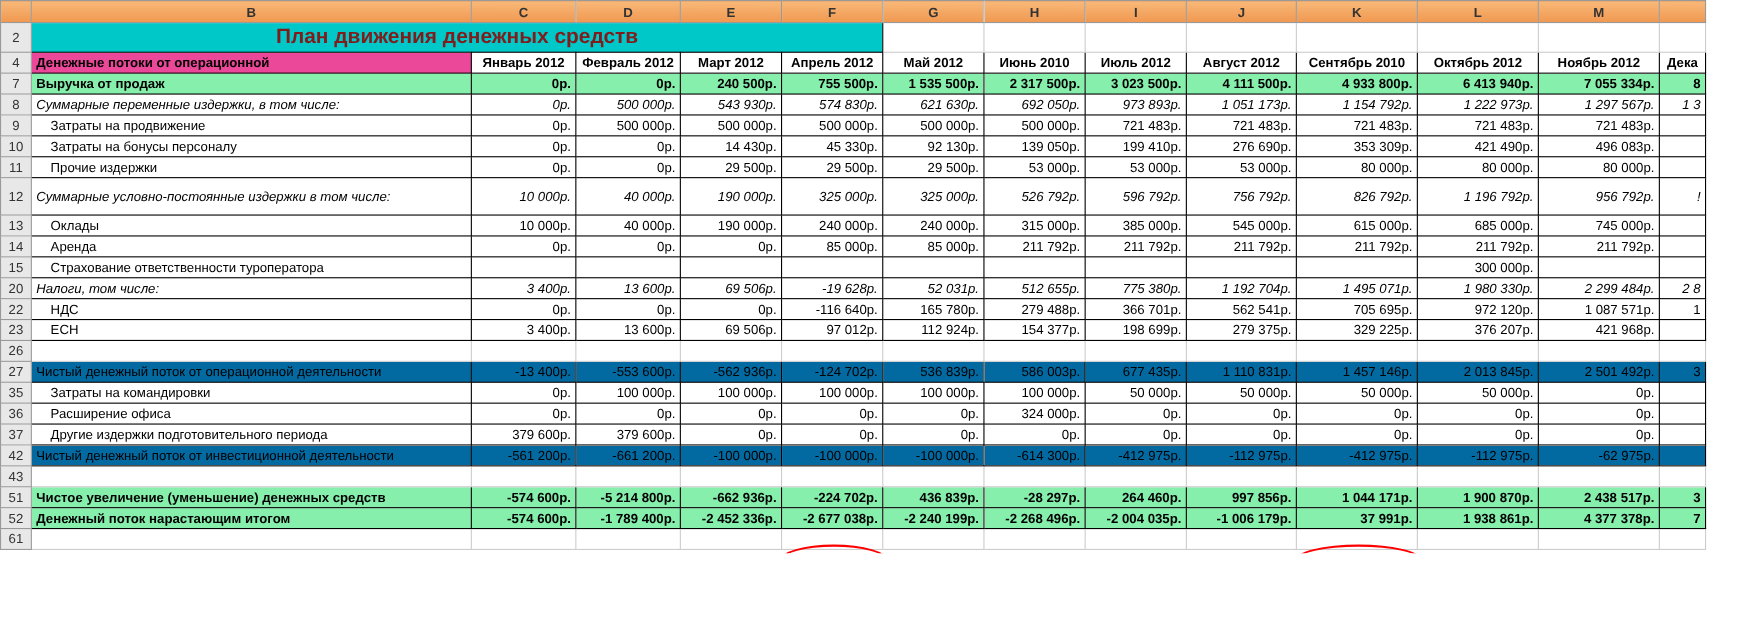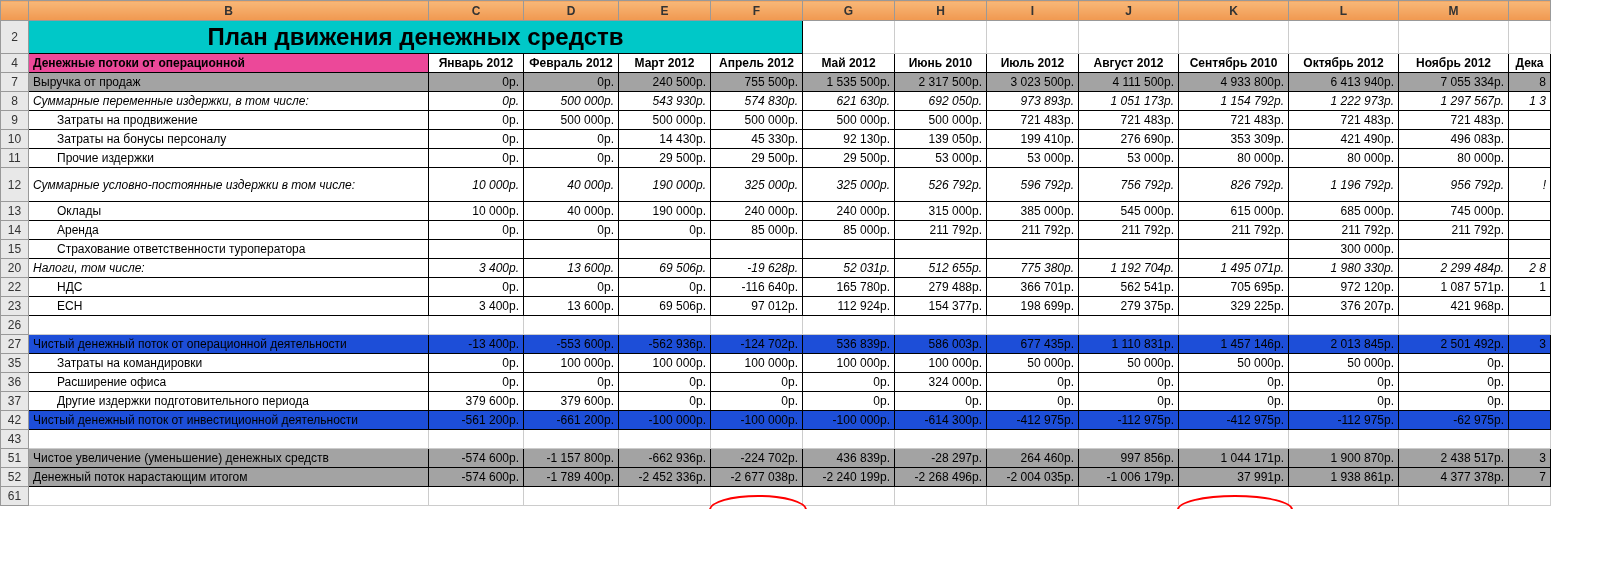--- a/index.html
+++ b/index.html
@@ -1,27 +1,27 @@
 <!DOCTYPE html>
 <html><head>
 <meta charset="utf-8">
 <style>
 html,body{margin:0;padding:0;font-family:Arial,Helvetica,sans-serif;font-size:12px;background:#fff}
 table{border-collapse:collapse;table-layout:fixed}
 th,td{border:1px solid #000;padding:2px 4px;overflow:hidden;white-space:nowrap;height:18px;box-sizing:border-box}
 .rowhdr{width:28px;background:#e8e8e8;text-align:center;border:1px solid #999;color:#333;font-weight:normal}
 .colhdr{background:linear-gradient(#f8b878,#f09850);text-align:center;color:#333;border:1px solid #999;height:20px}
-.title-cell{background:#00c8c8;color:#000000;font-weight:bold;font-size:24px;text-align:center}
+.title-cell{background:#00c8c8;color:#7f1d1d;font-weight:bold;font-size:19px;text-align:center}
 .section{background:#ec4899;font-weight:bold}
 .months{font-weight:bold;text-align:center}
-.yellow{background:#a3a3a3;font-weight:normal}
+.yellow{background:#86efac;font-weight:bold}
 .num{text-align:right}
 .boldit{font-weight:normal;font-style:italic}
-.gray{background:#1d4ed8}
-.indent{padding-left:28px}
+.gray{background:#0369a1}
+.indent{padding-left:17px}
 .circle{position:absolute;border:2px solid red;border-radius:50%;pointer-events:none}
 .wrap{position:relative;display:inline-block}
 td.blank{border:1px solid #ccc}
 </style>
 </head>
 <body>
 
 
 
 <div class="wrap" id="wrap">
@@ -388,21 +388,21 @@
           <td class="blank"></td>
           <td class="blank"></td>
           <td class="blank"></td>
           <td class="blank"></td>
           <td class="blank"></td>
         </tr>
         <tr>
           <th class="rowhdr">51</th>
           <td class="yellow">Чистое увеличение (уменьшение) денежных средств</td>
           <td class="num yellow">-574 600р.</td>
-          <td class="num yellow">-1 157 800р.</td>
+          <td class="num yellow">-5 214 800р.</td>
           <td class="num yellow">-662 936р.</td>
           <td class="num yellow">-224 702р.</td>
           <td class="num yellow">436 839р.</td>
           <td class="num yellow">-28 297р.</td>
           <td class="num yellow">264 460р.</td>
           <td class="num yellow">997 856р.</td>
           <td class="num yellow">1 044 171р.</td>
           <td class="num yellow">1 900 870р.</td>
           <td class="num yellow">2 438 517р.</td>
           <td class="num yellow">3</td>

